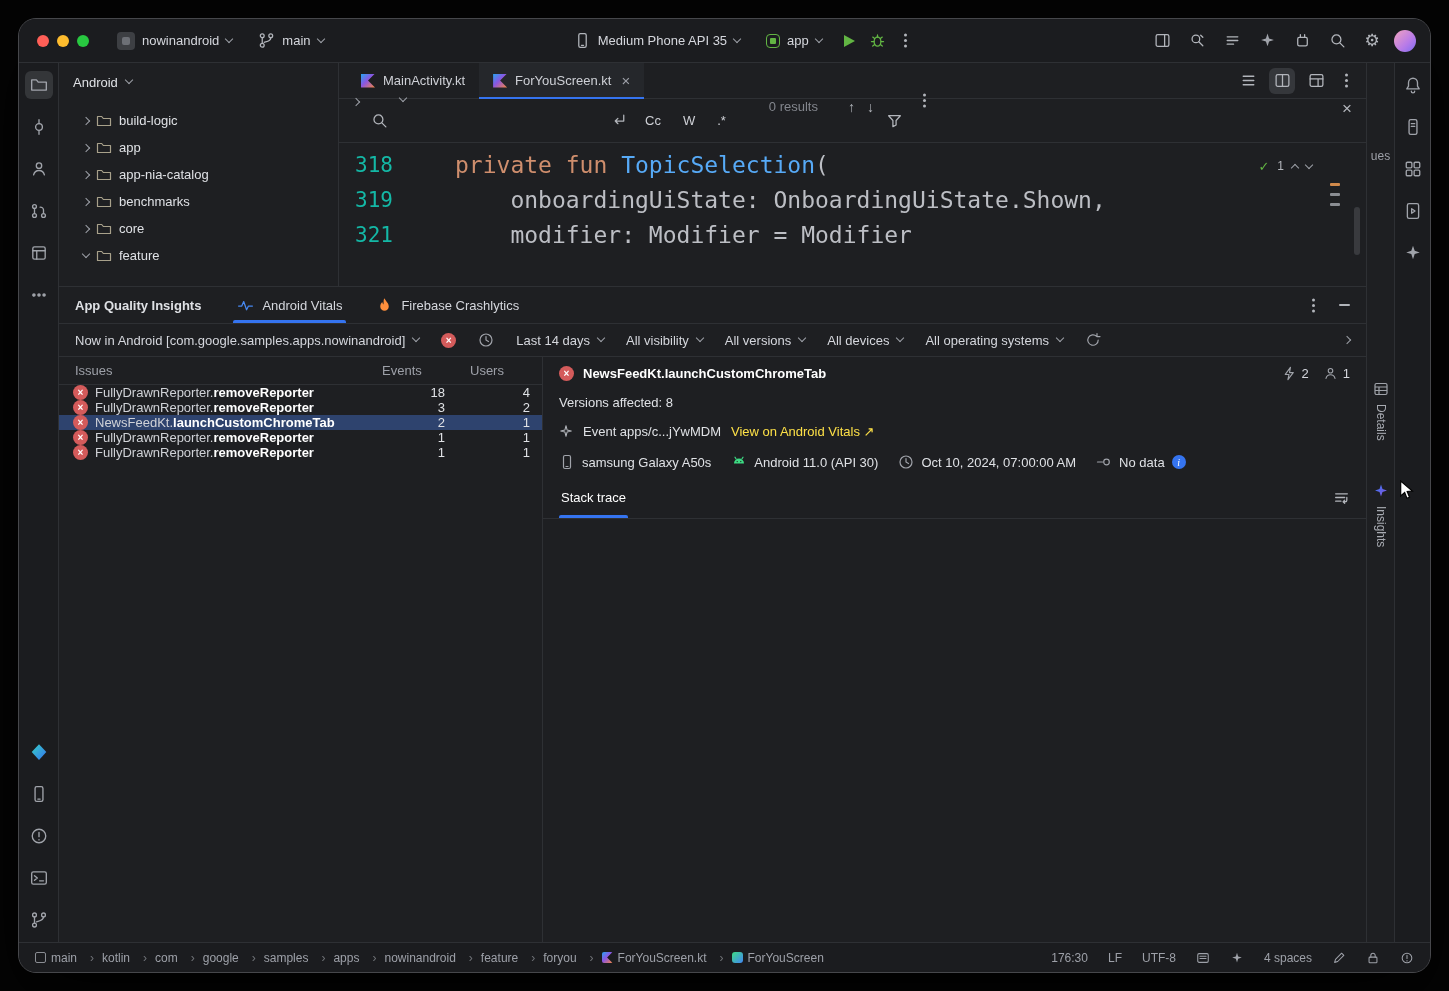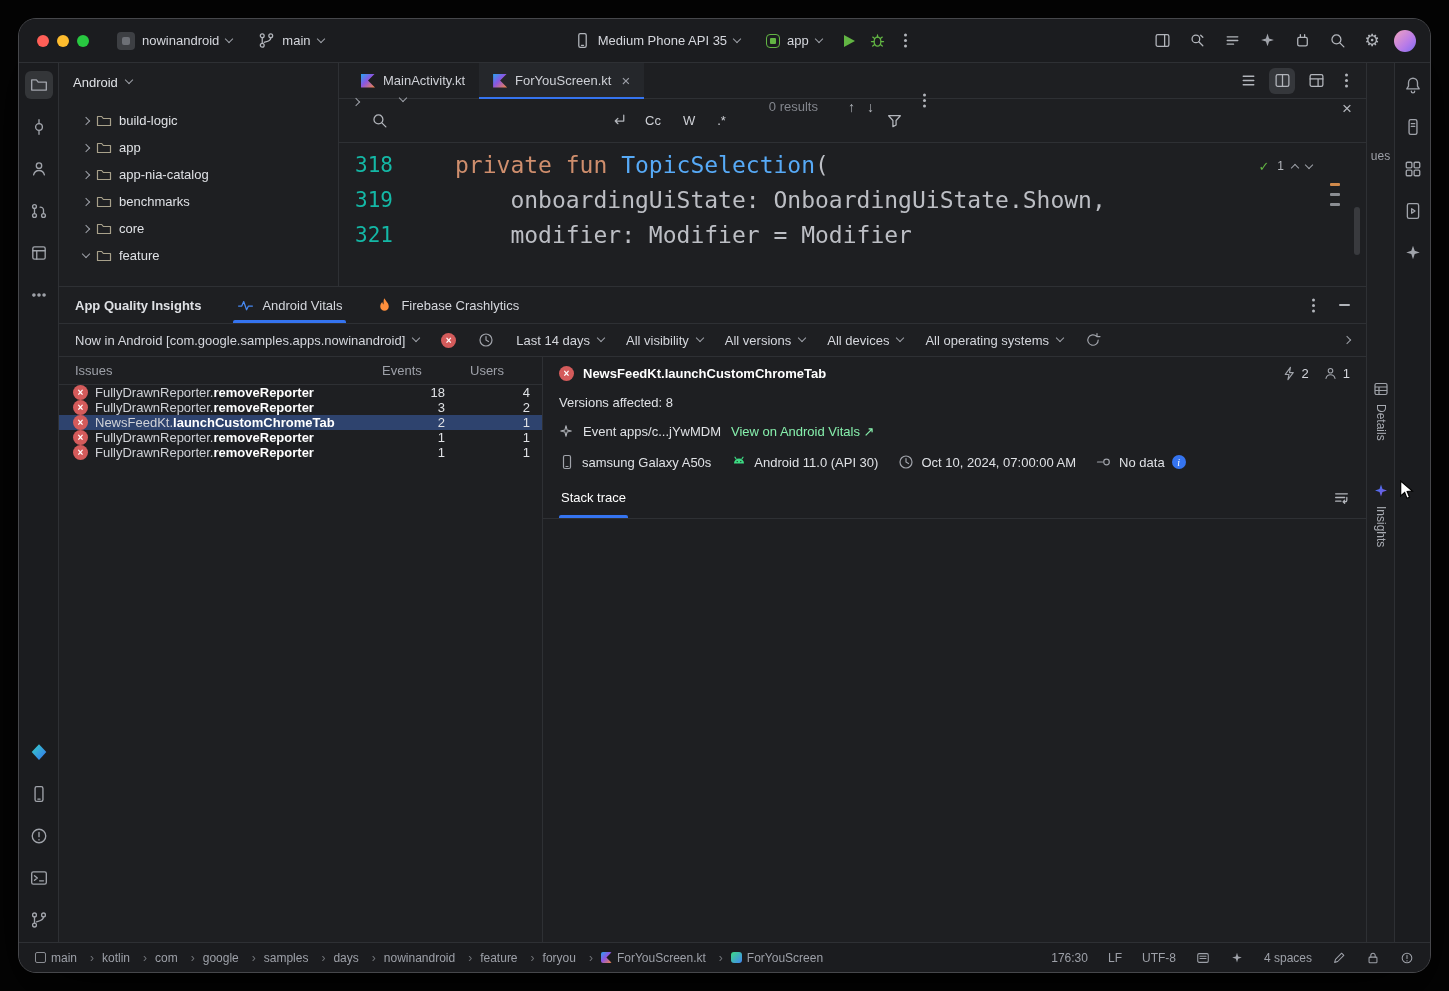--- a/index.html
+++ b/index.html
@@ -107,21 +107,21 @@
   .row-us{width:78px;text-align:right}
   
   .details-pane{flex:1;display:flex;flex-direction:column;min-width:0;overflow:hidden}
   .dt-title{flex:0 0 32px;display:flex;align-items:center;gap:9px;padding:0 16px}
   .dt-title .t{font-weight:700;color:#fff}
   .dt-counts{margin-left:auto;display:flex;align-items:center;gap:14px;color:#d5d7dd}
   .cnt{display:flex;align-items:center;gap:5px}
   .cnt svg{width:15px;height:15px;stroke:#a0a3aa;fill:none;stroke-width:1.2;stroke-linecap:round;stroke-linejoin:round}
   .dt-versions{flex:0 0 26px;display:flex;align-items:center;padding:0 16px}
   .dt-event{flex:0 0 32px;display:flex;align-items:center;gap:10px;padding:0 16px}
-  .link{color:#86efac}
+  .link{color:#fde047}
   .dt-device{flex:0 0 30px;display:flex;align-items:center;gap:20px;padding:0 16px}
   .dgrp{display:flex;align-items:center;gap:7px;white-space:nowrap}
   .dgrp svg{width:16px;height:16px;stroke:#a0a3aa;fill:none;stroke-width:1.2;stroke-linecap:round}
   .info-ic{width:14px;height:14px;border-radius:50%;background:#3574f0;color:#fff;display:inline-flex;align-items:center;justify-content:center;font-size:10px;font-style:italic;font-family:"Liberation Serif",serif}
   .dt-tabs{flex:0 0 42px;display:flex;align-items:stretch;padding:0 16px;border-bottom:1px solid #2e3034}
   .dt-tab{display:flex;align-items:center;position:relative;color:#fff;padding:0 2px}
   .dt-tab::after{content:"";position:absolute;left:0;right:0;bottom:0;height:3px;border-radius:2px 2px 0 0;background:#3574f0}
   .dt-tabs .ic{margin-left:auto;align-self:center}
   .stack{flex:1;overflow:hidden;font-family:"DejaVu Sans Mono",monospace;font-size:20px;line-height:35.4px;color:#b6b9c0;padding:10px 0 0 24px;white-space:pre}
   
@@ -750,21 +750,21 @@
         <span class="crumb">
 
           <span>google</span>
         </span>
         <span class="crumb">
 
           <span>samples</span>
         </span>
         <span class="crumb">
 
-          <span>days</span>
+          <span>apps</span>
         </span>
         <span class="crumb">
 
           <span>nowinandroid</span>
         </span>
         <span class="crumb">
 
           <span>feature</span>
         </span>
         <span class="crumb">

